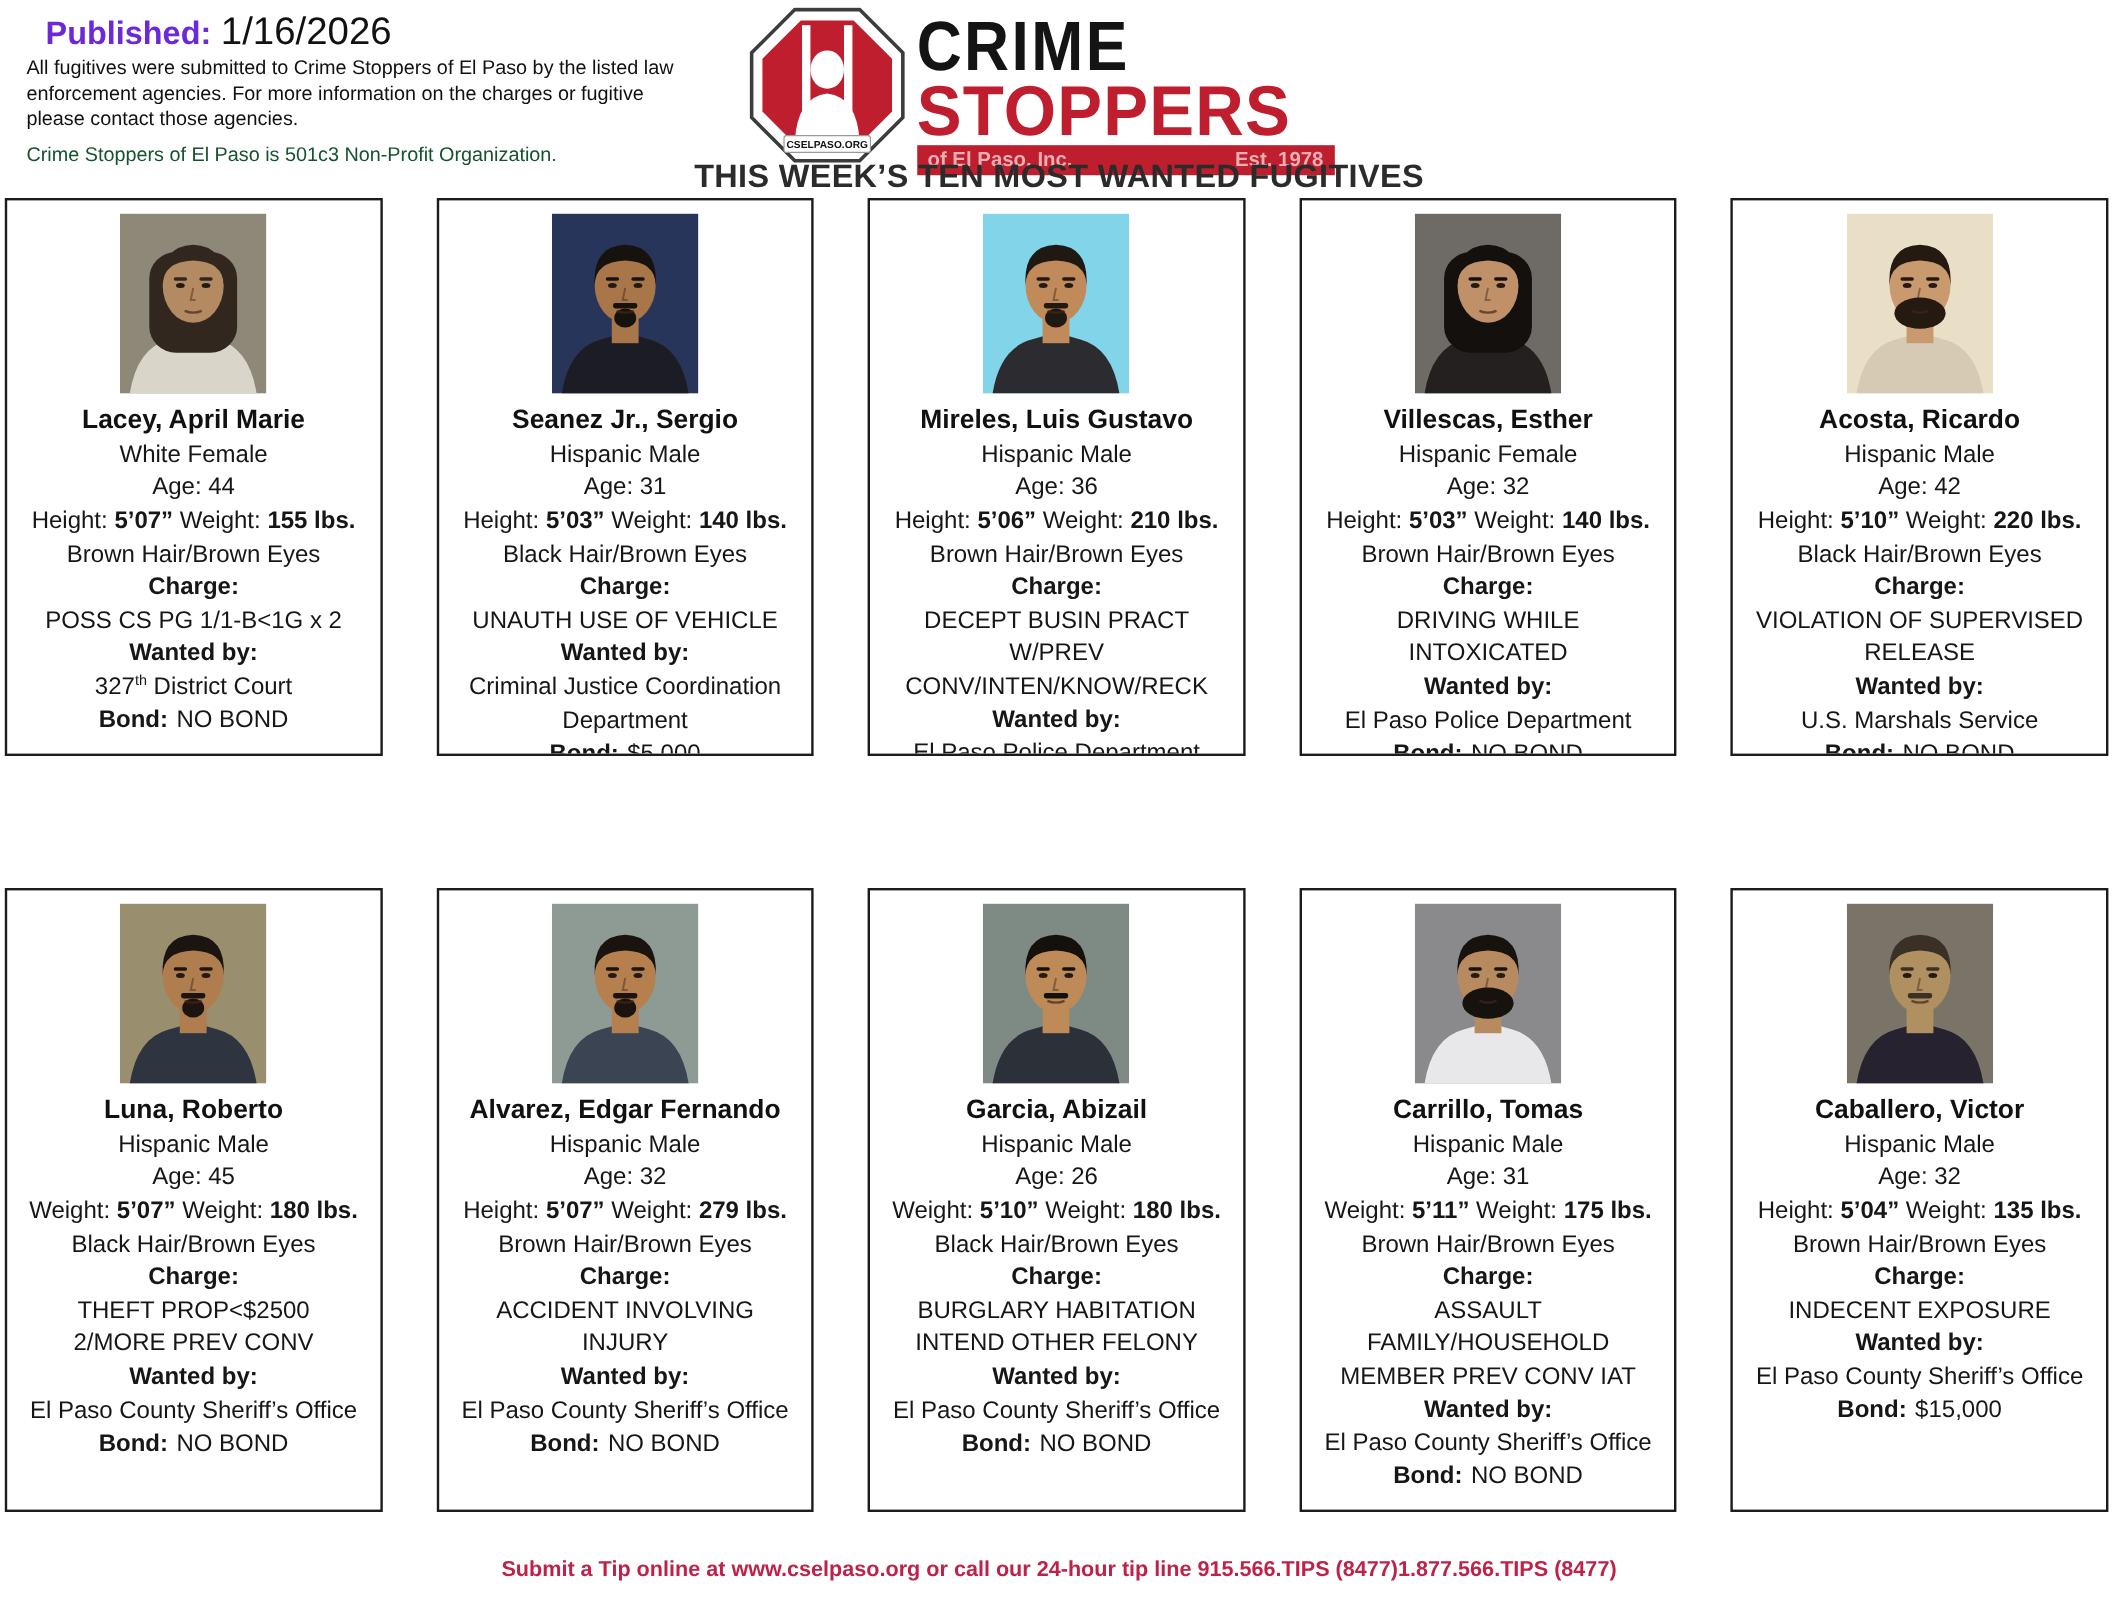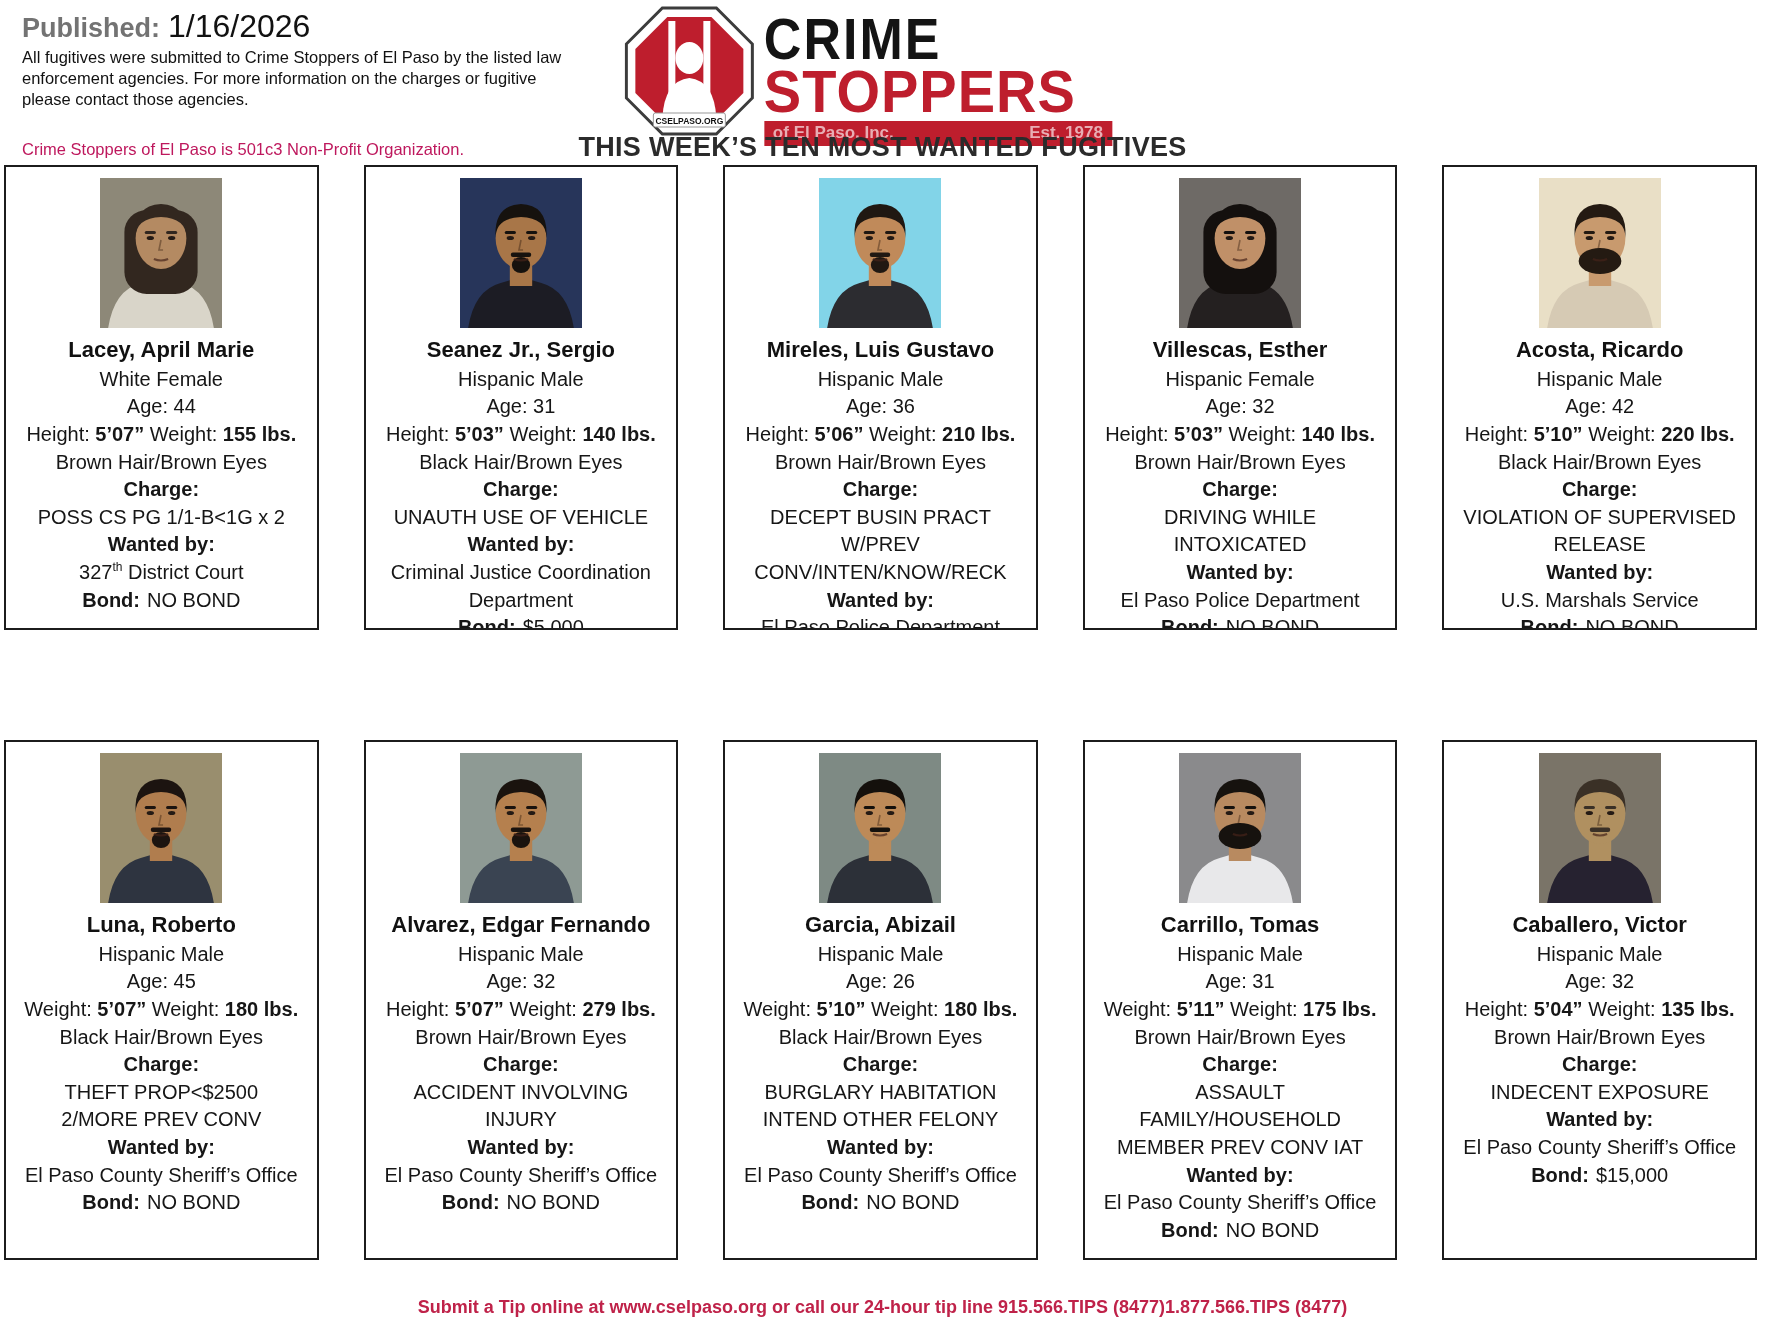--- a/index.html
+++ b/index.html
@@ -1,24 +1,24 @@
 <!DOCTYPE html>
 <html style="--brand-red: #be1e2d; --tip-red: #bf2249;"><head>
 <meta charset="utf-8">
 <style>
   * { margin:0; padding:0; box-sizing:border-box; }
   body { background:#ffffff; font-family:"Liberation Sans", sans-serif; color:#1f1f1f; }
   .page { position:relative; width:1765px; height:1337px; background:#fff; overflow:hidden; }
 
   
   .published { position:absolute; left:22px; top:8px; width:560px; }
-  .pub-label { font-size:27px; font-weight:bold; color:#737373; }
+  .pub-label { font-size:27px; font-weight:bold; color:#6d28d9;margin-left:16px; }
   .pub-date  { font-size:32px; color:#111; margin-left:8px; }
   .disclaimer { font-size:16.5px; line-height:1.28; margin-top:2px; color:#111; }
-  .nonprofit  { font-size:16.5px; margin-top:30px; color:#be185d; }
+  .nonprofit  { font-size:16.5px; margin-top:10px; color:#14532d; }
 
   
   .logo { position:absolute; left:50%; top:6px; transform:translateX(-53%); display:flex; align-items:flex-start; gap:10px; }
   .octagon { width:130px; height:130px; }
   .logo-text { display:flex; flex-direction:column; align-items:flex-start; padding-top:6px; }
   .crime    { font-size:52px; font-weight:900; color:#141414; letter-spacing:2px; transform:scaleY(1.12); transform-origin:top left; line-height:0.95; }
   .stoppers { font-size:56px; font-weight:900; color:var(--brand-red,#be1e2d); letter-spacing:1px; transform:scaleY(1.05); transform-origin:top left; line-height:1.0; margin-top:2px; }
   .redbar { background:var(--brand-red,#be1e2d); color:#e8aeb4; width:348px; display:flex; justify-content:space-between; font-size:17px; font-weight:bold; padding:2px 9px 3px 9px; margin-top:2px; }
 
   .title { position:absolute; top:132px; left:0; right:0; text-align:center; font-size:27px; font-weight:bold; color:#2b2b2b; letter-spacing:0.3px; }

